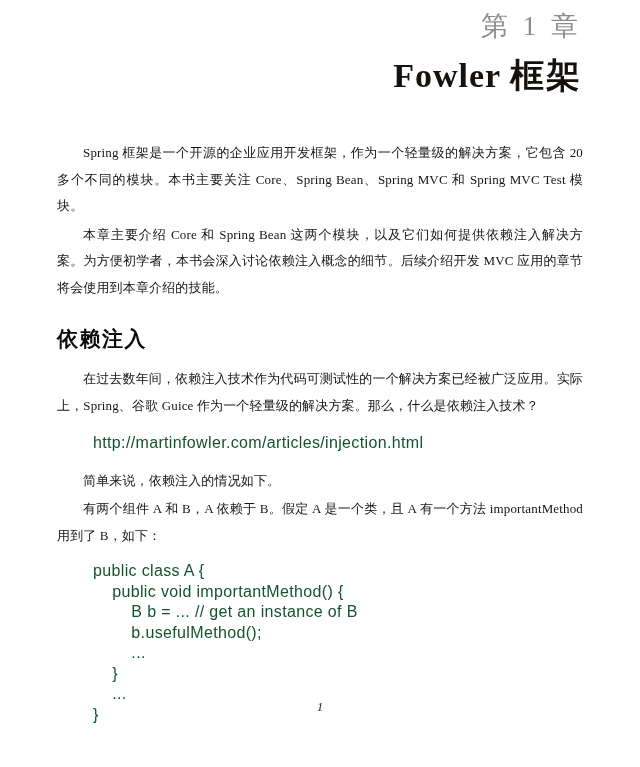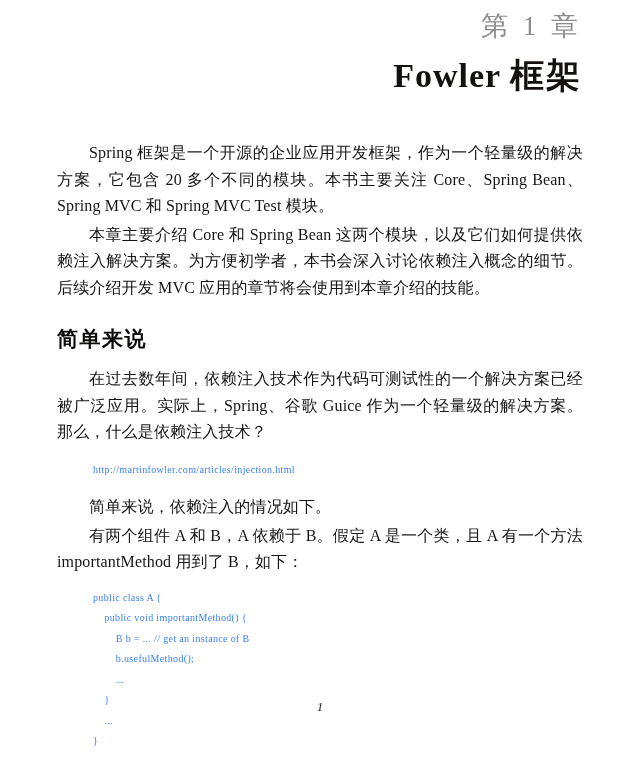--- a/index.html
+++ b/index.html
@@ -56,21 +56,21 @@
 
   
   .body-block {
     position: absolute;
     left: 57px;
     right: 57px;
     top: 140px;
   }
   p.para {
     margin: 0 0 2px 0;
-    font-size: 16px;
+    font-size: 13px;
     line-height: 26.5px;
     text-align: justify;
     text-justify: inter-ideograph;
     text-indent: 2em;
     color: #151515;
     letter-spacing: 0.15px;
   }
   p.para.tight {
     margin-bottom: 0;
   }
@@ -82,24 +82,24 @@
     font-size: 21px;
     font-weight: bold;
     color: #0d0b0a;
     margin: 24px 0 13px 0;
     letter-spacing: 1.5px;
     line-height: 28px;
     text-indent: 0;
   }
 
   pre.code, p.url-line {
-    font-family: Liberation Serif, serif;
-    font-size: 10px;
+    font-family: Liberation Sans, sans-serif;
+    font-size: 16px;
     line-height: 20.5px;
-    color: #3b82f6;
+    color: #14532d;
     margin: 0;
     text-indent: 0;
     white-space: pre;
     letter-spacing: 0.35px;
   }
   p.url-line {
     margin: 14px 0 14px 36px;
   }
   pre.code {
     margin: 12px 0 0 36px;
@@ -127,21 +127,21 @@
     <div class="chapter-number">第 1 章</div>
     <h1 class="chapter-title"><span>Fowler</span> <span class="cn">框架</span></h1>
   </div>
 
   <div class="body-block">
 
     <p class="para gap-after">Spring 框架是一个开源的企业应用开发框架，作为一个轻量级的解决方案，它包含 20 多个不同的模块。本书主要关注 Core、Spring Bean、Spring MVC 和 Spring MVC Test 模块。</p>
 
     <p class="para">本章主要介绍 Core 和 Spring Bean 这两个模块，以及它们如何提供依赖注入解决方案。为方便初学者，本书会深入讨论依赖注入概念的细节。后续介绍开发 MVC 应用的章节将会使用到本章介绍的技能。</p>
 
-    <h2 class="section-heading">简单来说</h2>
+    <h2 class="section-heading">依赖注入</h2>
 
     <p class="para gap-after">在过去数年间，依赖注入技术作为代码可测试性的一个解决方案已经被广泛应用。实际上，Spring、谷歌 Guice 作为一个轻量级的解决方案。那么，什么是依赖注入技术？</p>
 
 
     <p class="url-line">http://martinfowler.com/articles/injection.html</p>
 
     <p class="para gap-after">简单来说，依赖注入的情况如下。</p>
 
     <p class="para tight">有两个组件 A 和 B，A 依赖于 B。假定 A 是一个类，且 A 有一个方法 importantMethod 用到了 B，如下：</p>
 

